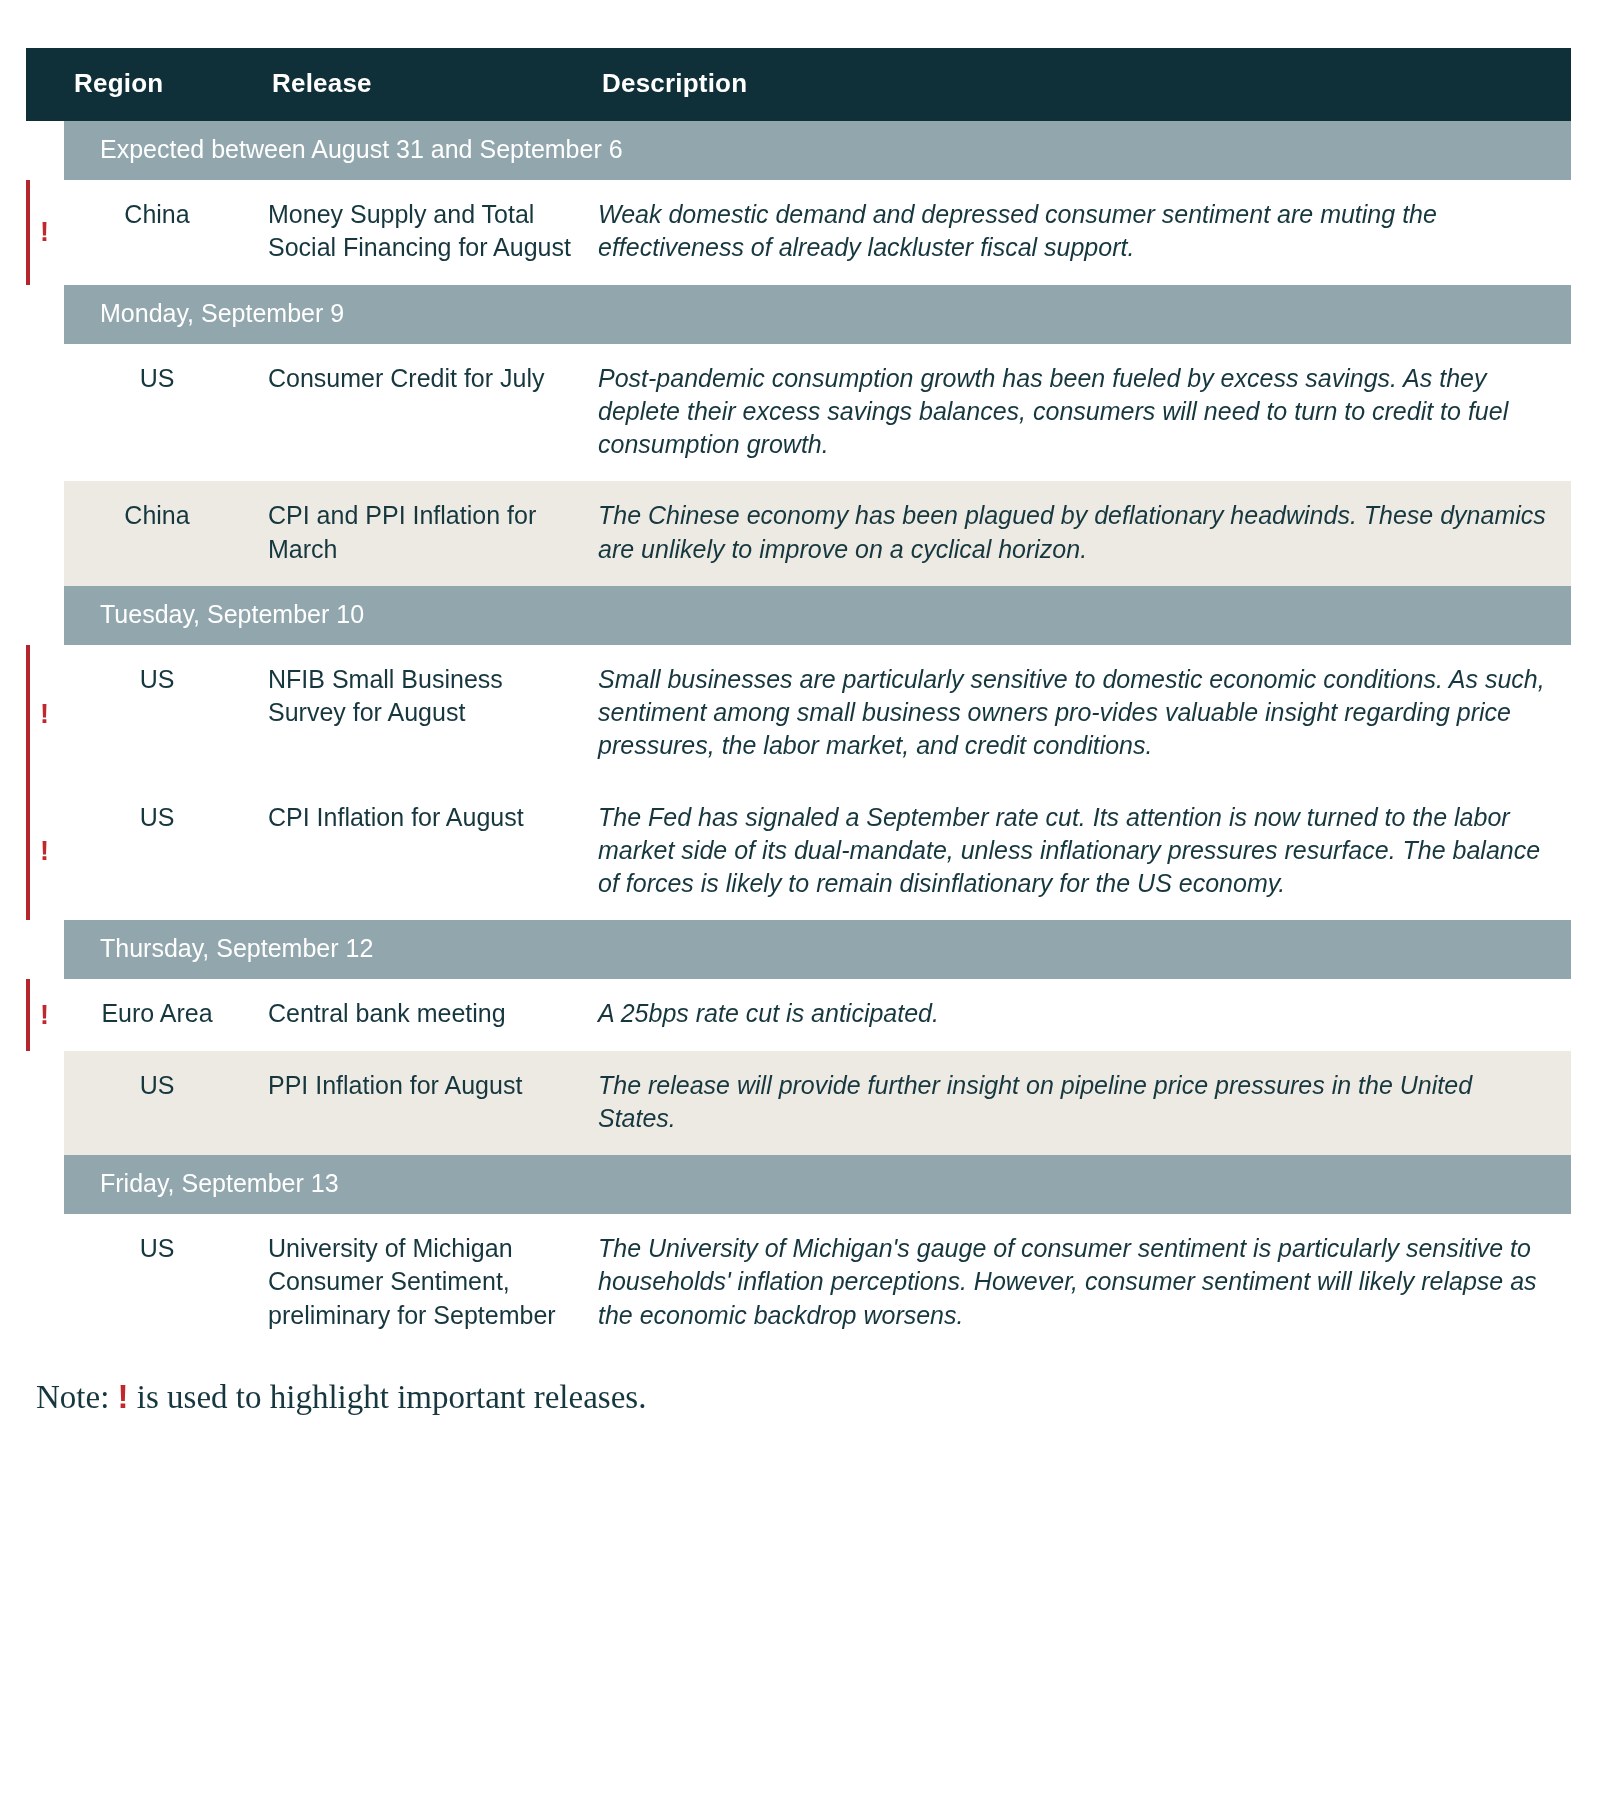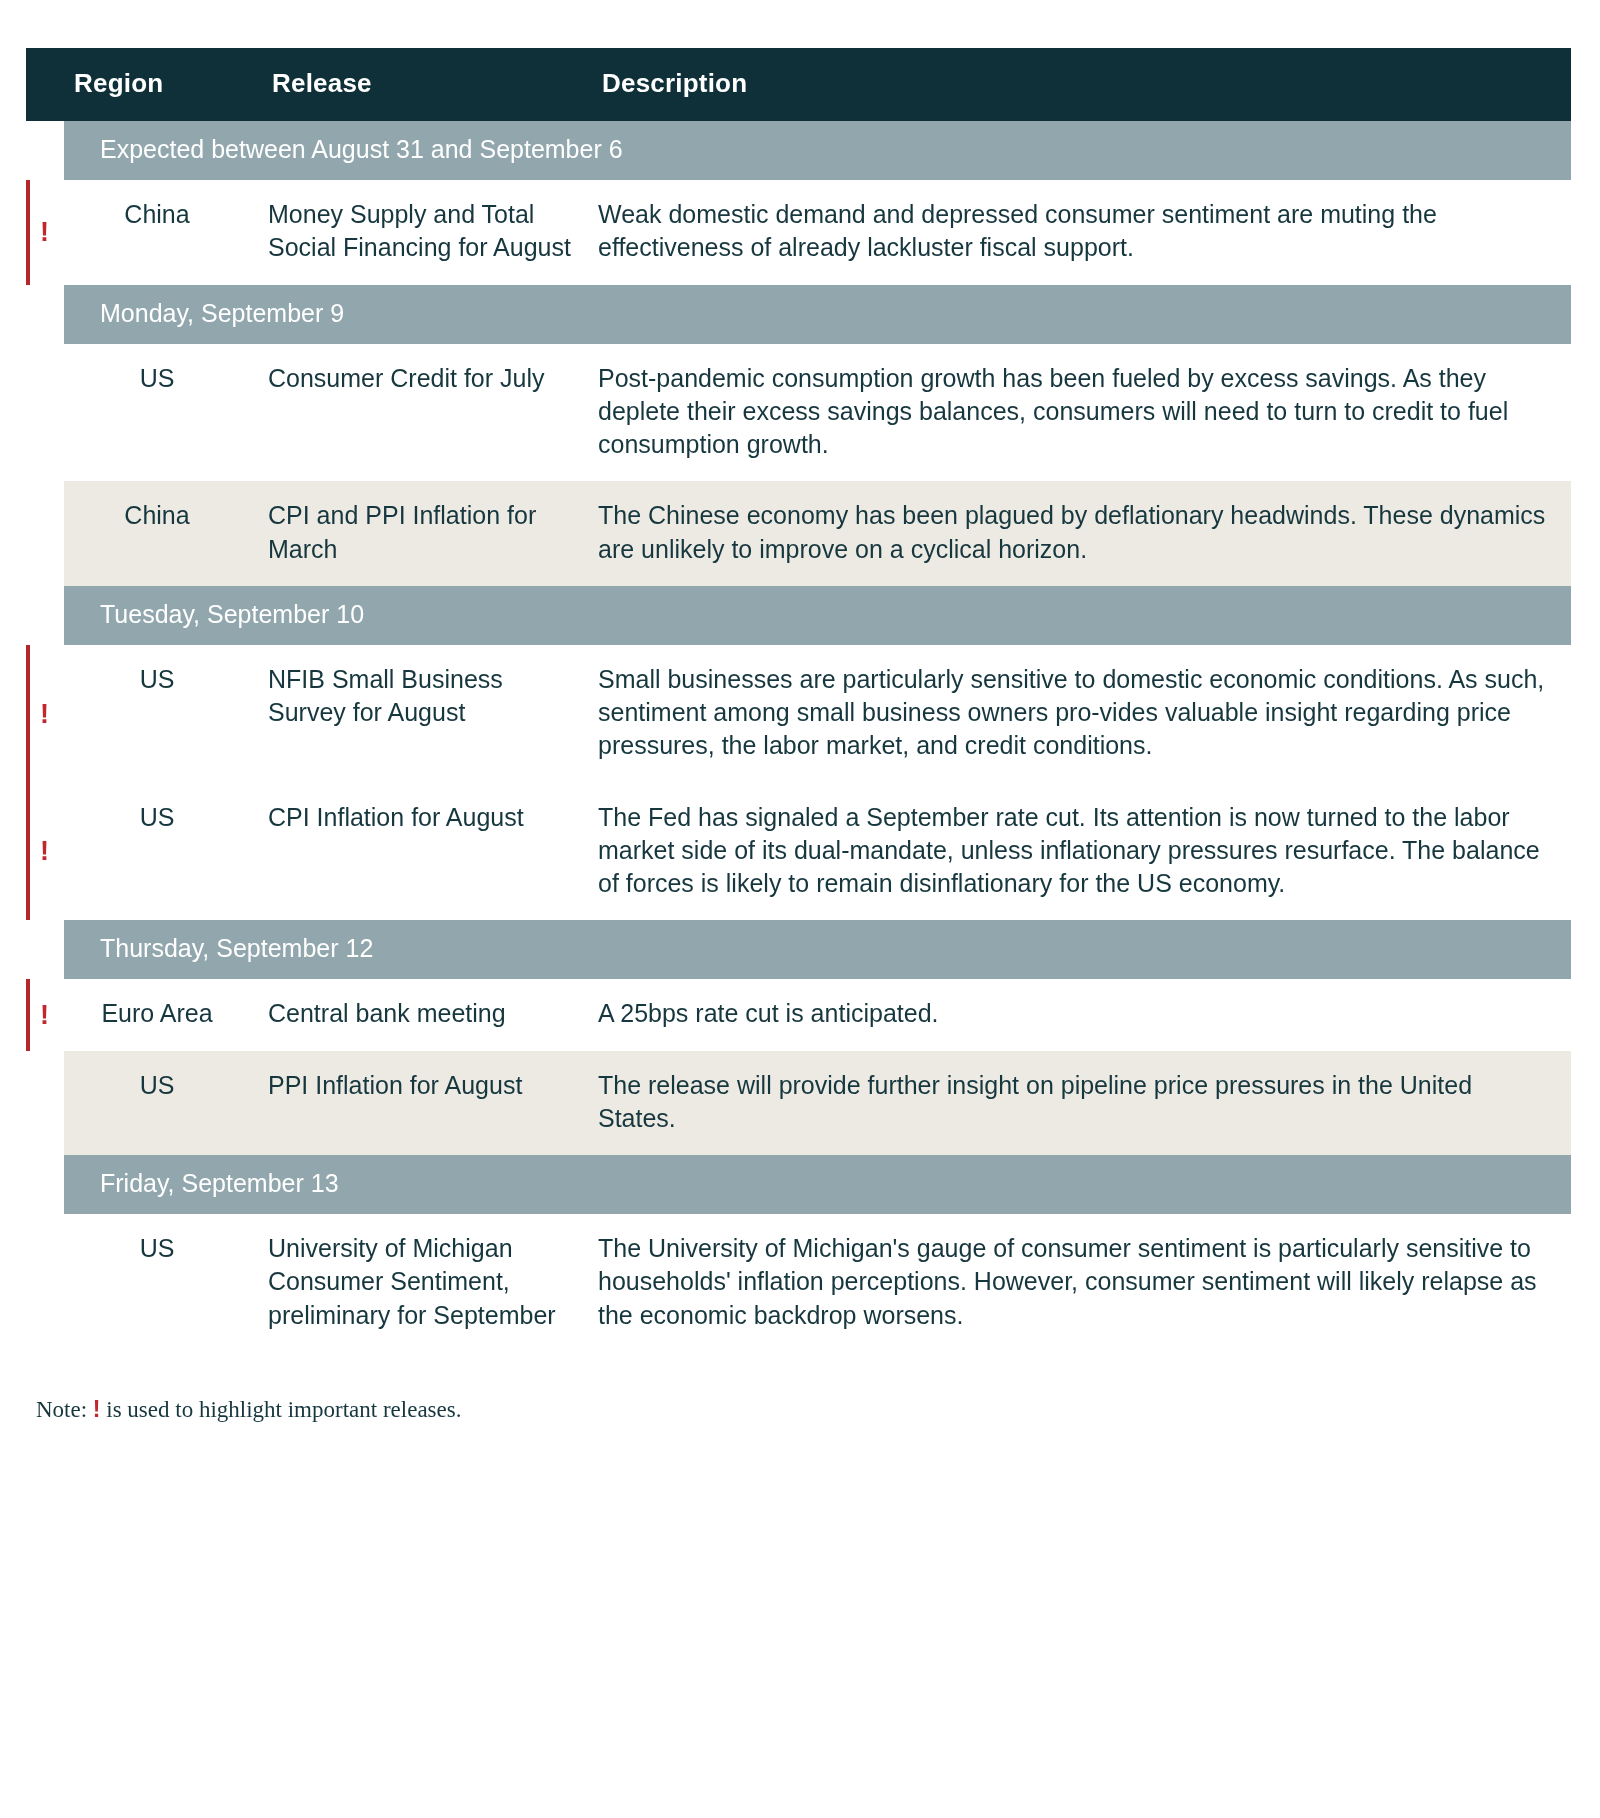--- a/index.html
+++ b/index.html
@@ -84,26 +84,26 @@
     left: 14px;
     top: 50%;
     transform: translateY(-50%);
     color: #c0282d;
     font-size: 27px;
     font-weight: bold;
     line-height: 1;
   }
   td.region  { padding-left: 10px; text-align: center; }
   td.release { padding-left: 4px; }
-  td.desc    { padding-left: 4px; padding-right: 26px; }
+  td.desc    { padding-left: 4px; padding-right: 26px; font-style: italic; }
 
   .note {
-    margin-top: 44px;
+    margin-top: 26px;
     padding-left: 10px;
-    font-size: 23px;
+    font-size: 33px;
     font-family: "Liberation Serif", serif;
     color: #17373f;
   }
   .note .bang {
     color: #c0282d;
     font-weight: bold;
     font-family: "Liberation Sans", sans-serif;
   }
 </style>
 </head>

